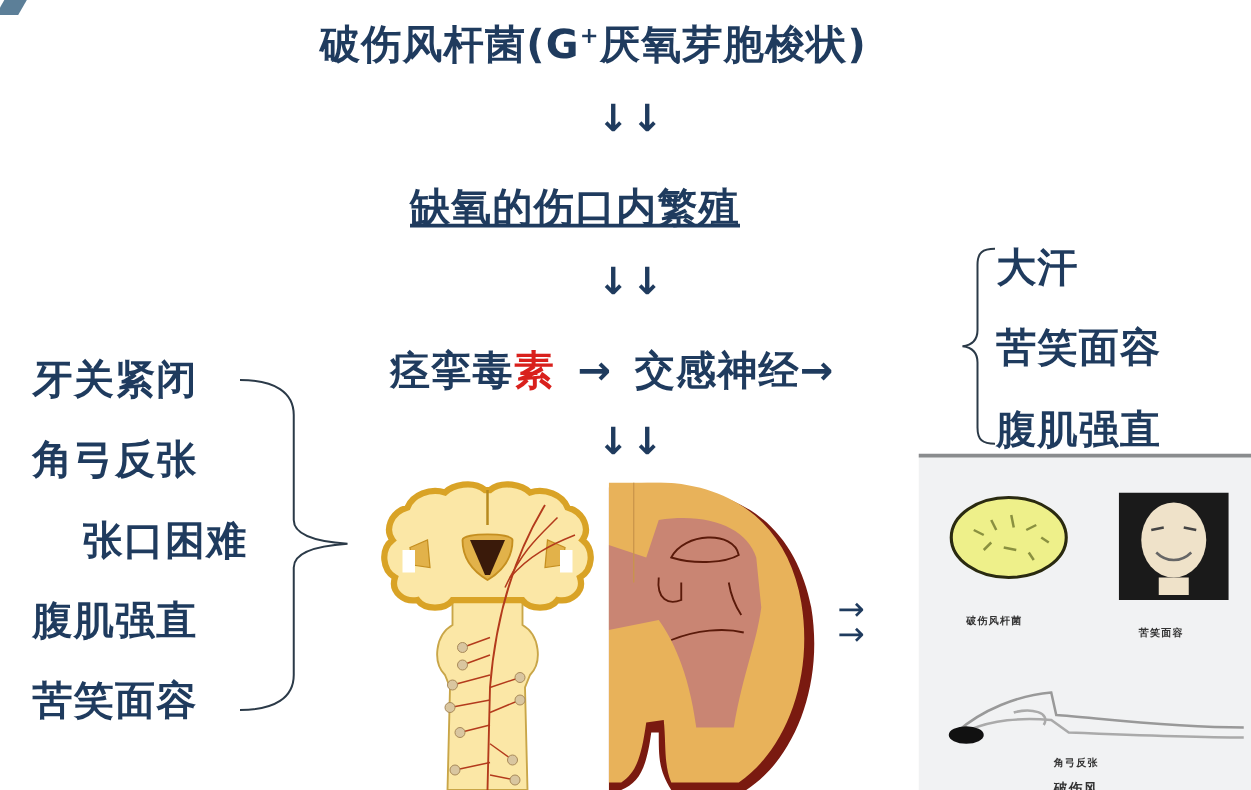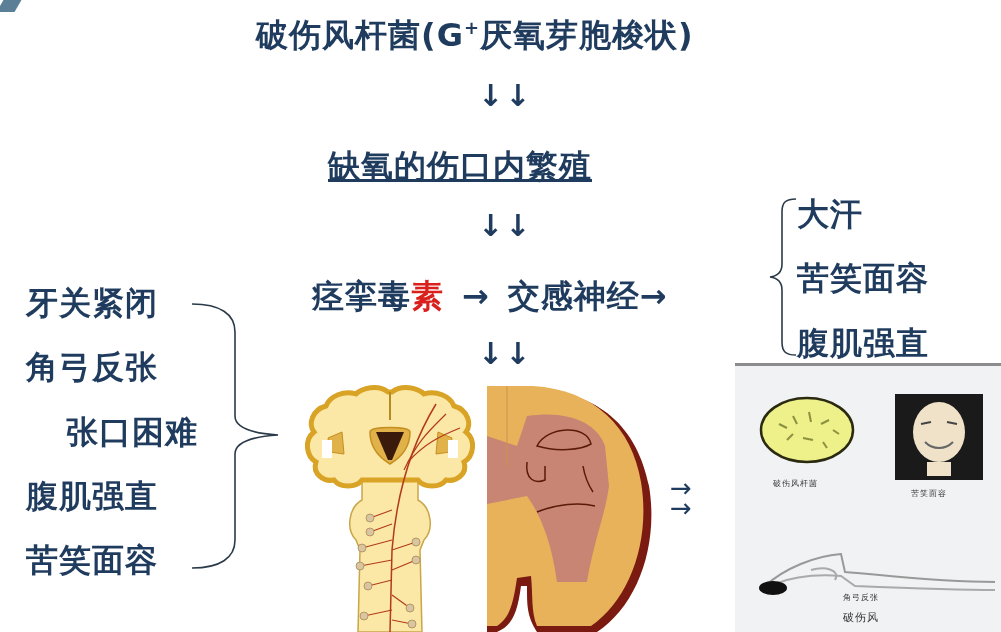--- a/index.html
+++ b/index.html
@@ -42,21 +42,21 @@
     .sym-left.l2 { top: 346px; }
     .sym-left.l3 { top: 411px; margin-left: 40px; }
     .sym-left.l4 { top: 475px; }
     .sym-left.l5 { top: 539px; }
     svg.abs { position: absolute; z-index: 2; }
     .panel {
       position: absolute; left: 735px; top: 363px; width: 266px; height: 269px;
       background: #f1f2f3; border-top: 3px solid #8a8c8e; z-index: 2;
     }
     .panel .cap {
-      position: absolute; font-size: 8px; color: #333; font-weight: normal; letter-spacing: 1px;
+      position: absolute; font-size: 8px; color: #333; font-weight: bold; letter-spacing: 1px; margin-top: 13px;
     }
     .double-arrow {
       position: absolute; left: 670px; top: 478px; font-size: 26px; line-height: 20px;
       color: #1f3b5e; z-index: 2;
     }
   </style>
 </head>
 <body>
 
 <div class="corner"></div>

